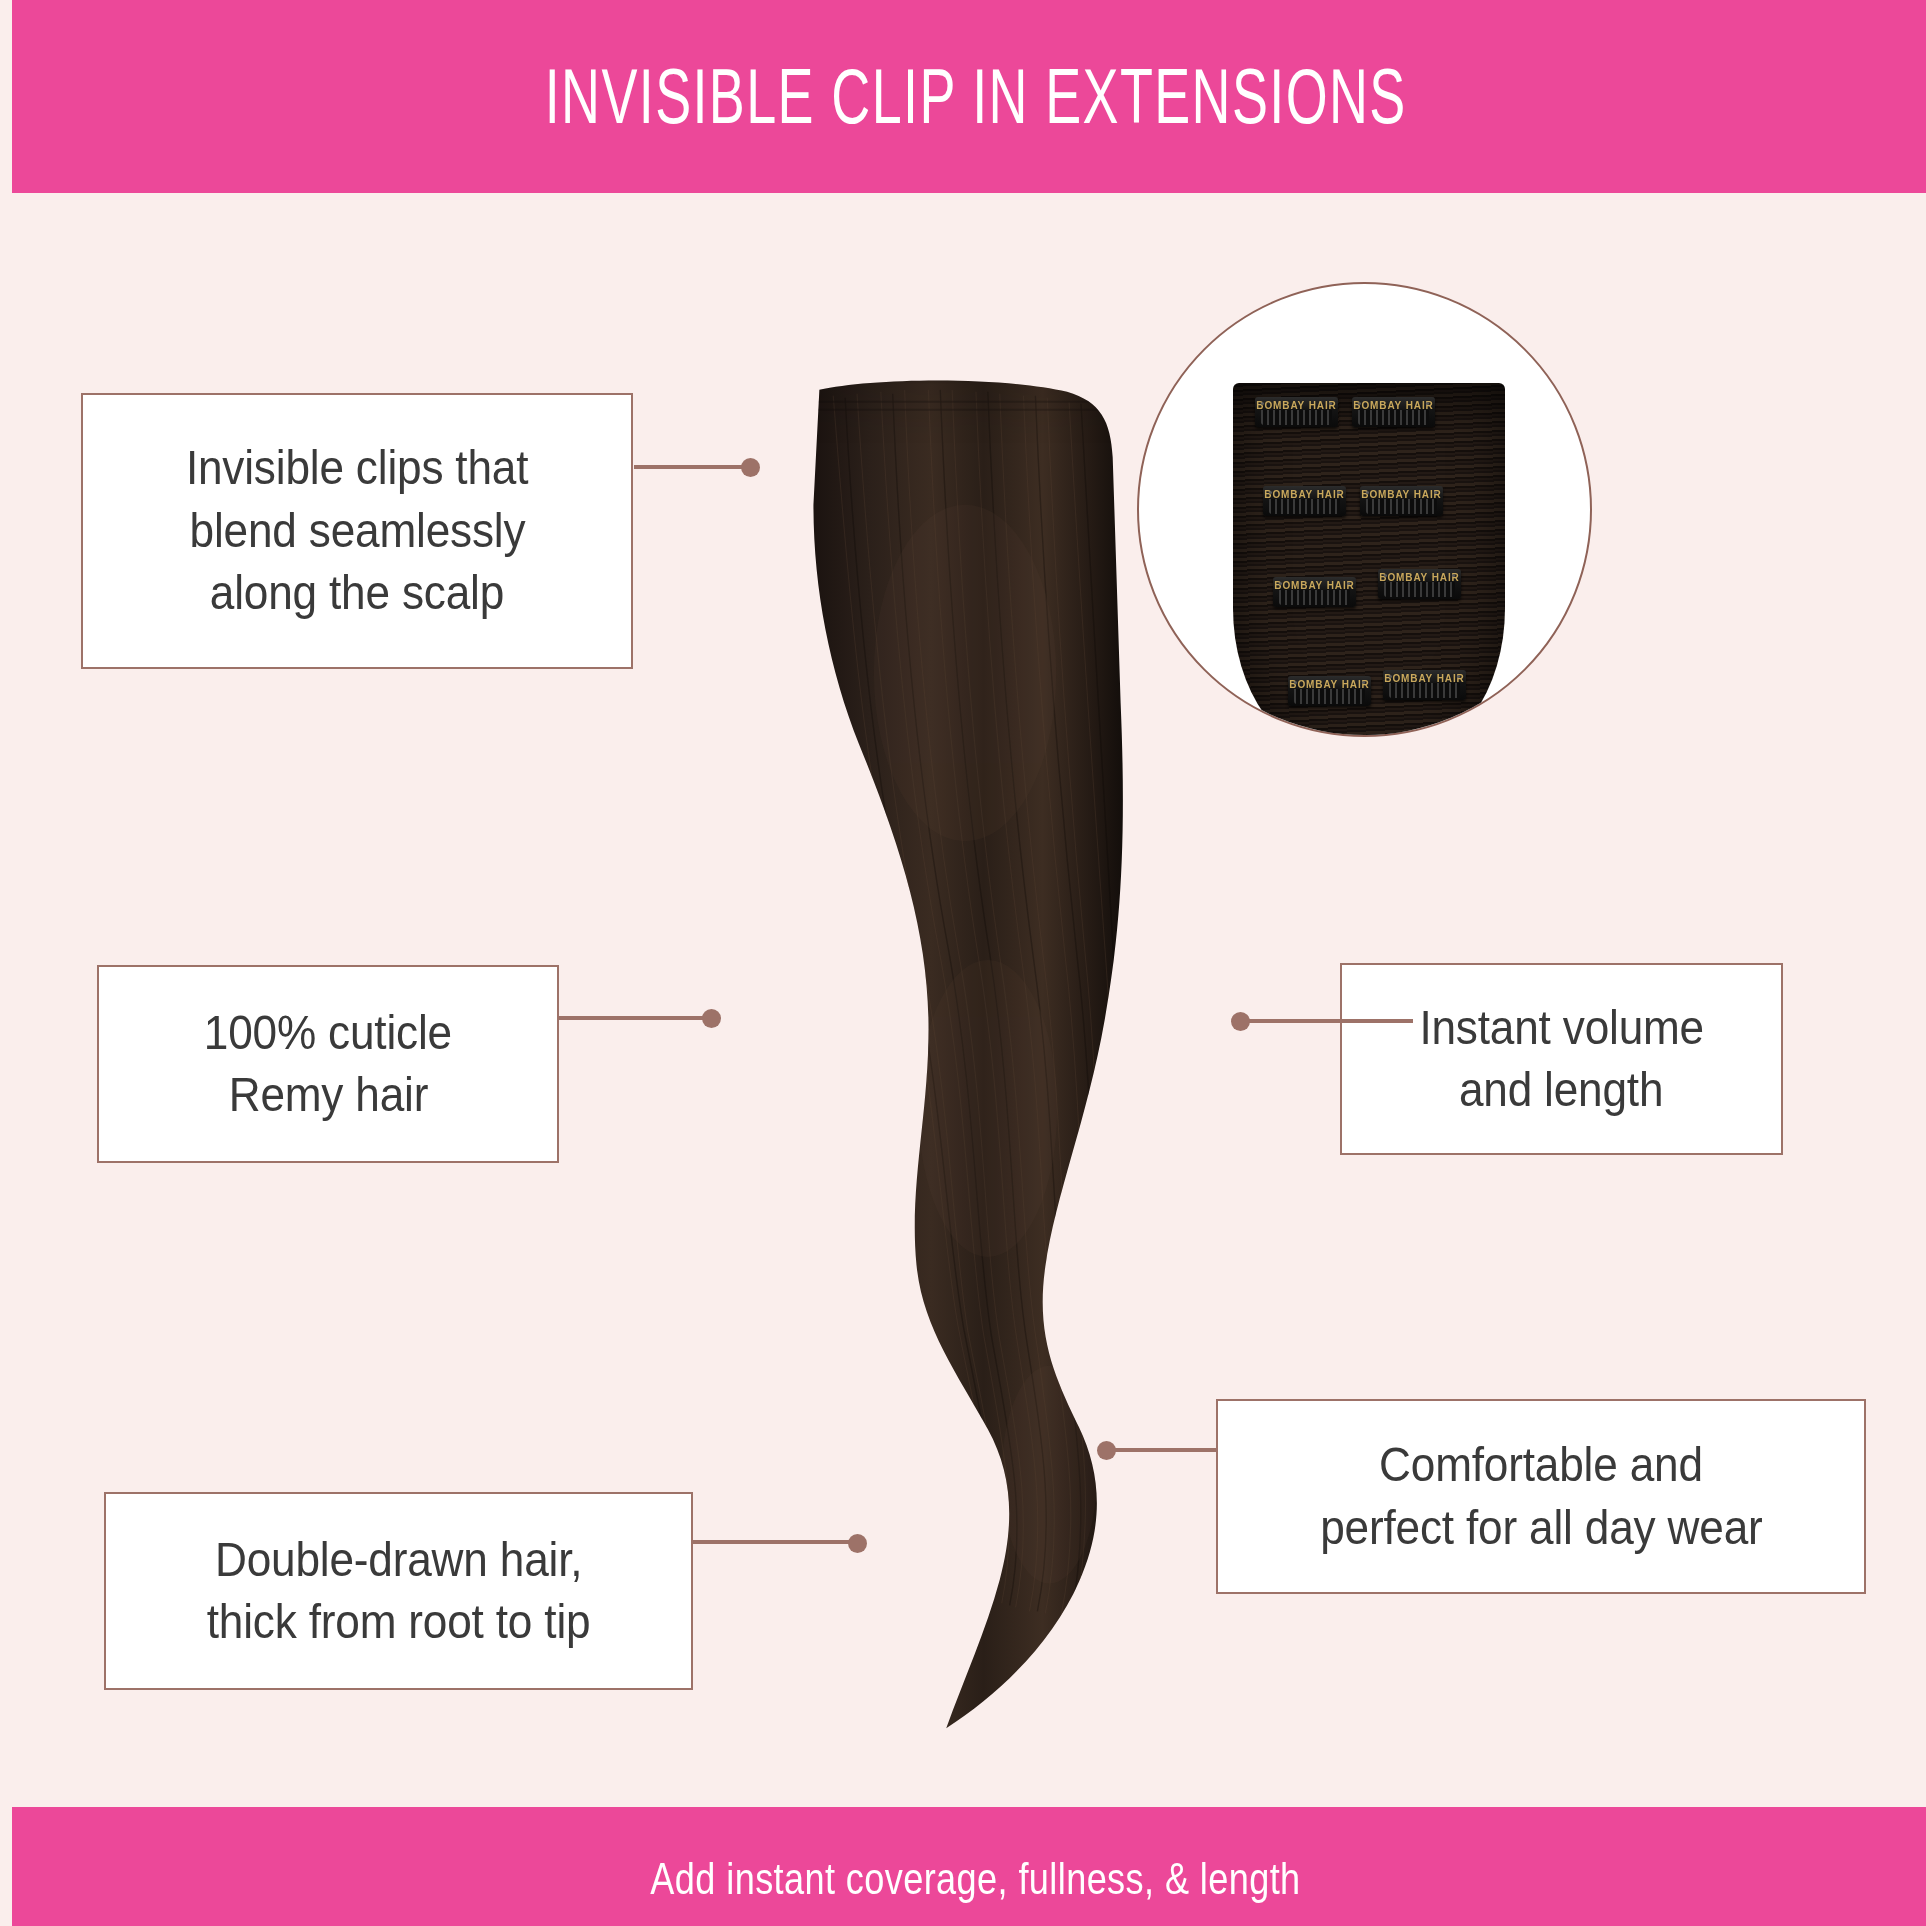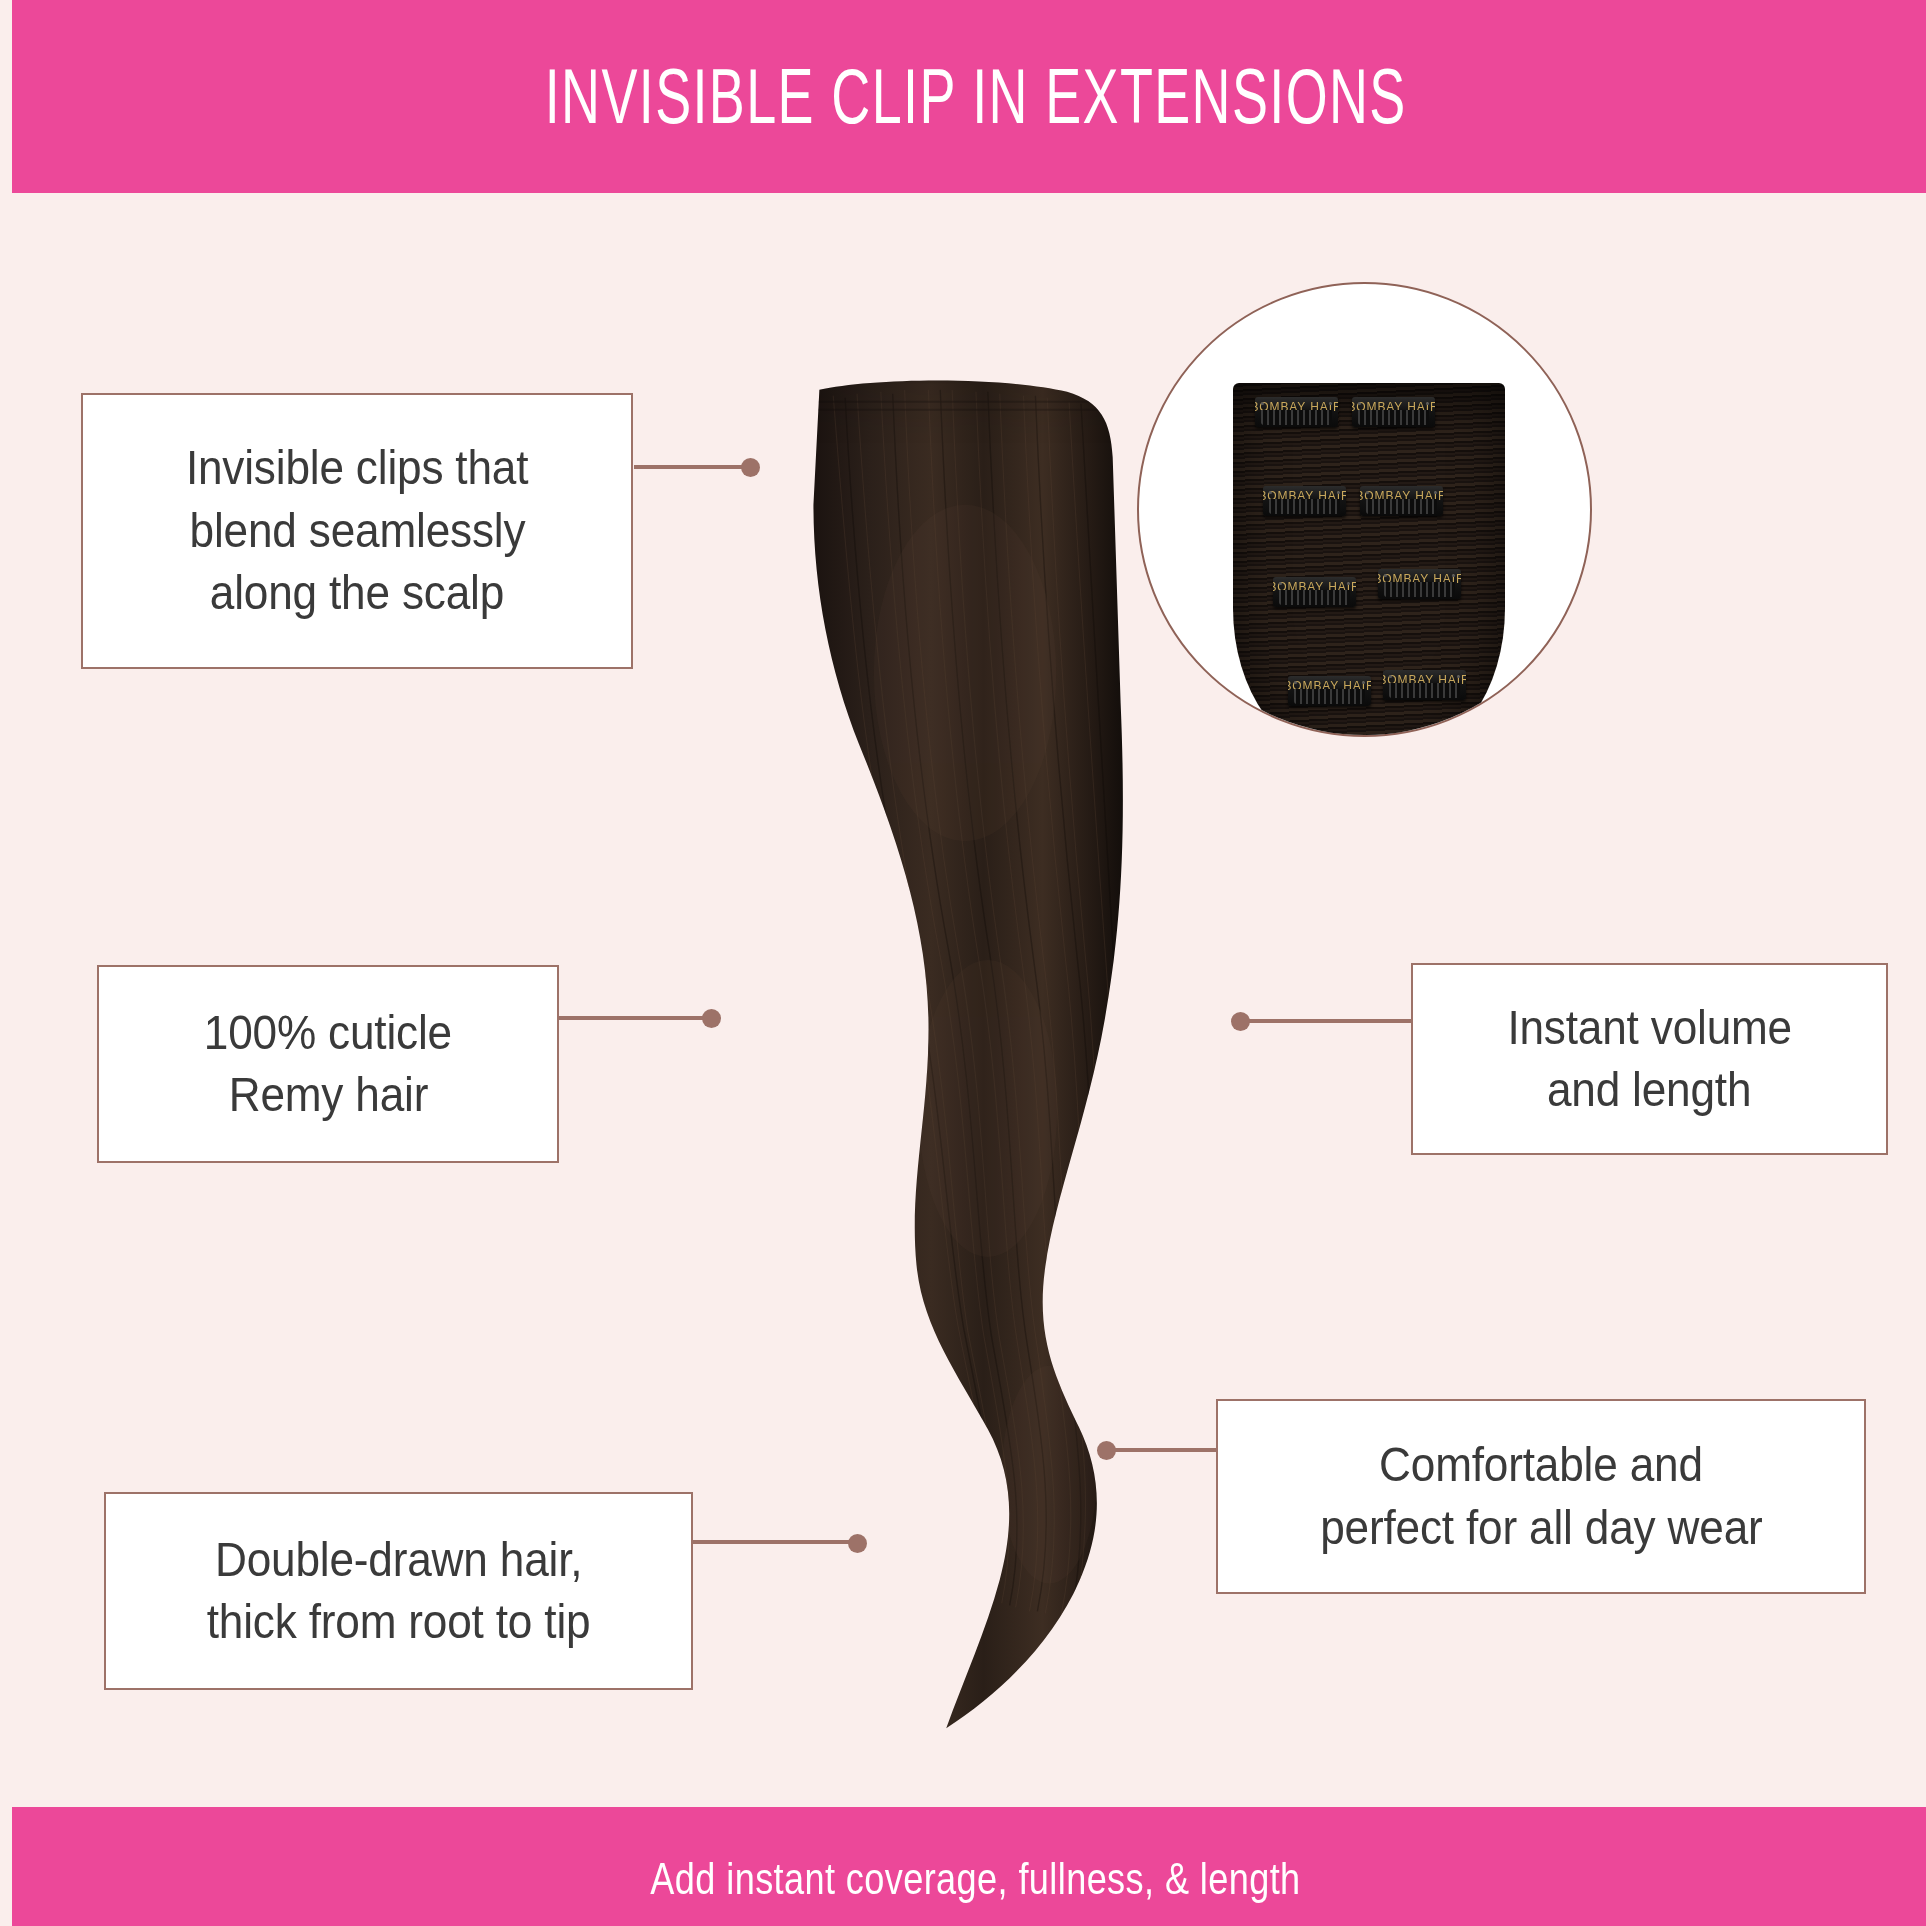--- a/index.html
+++ b/index.html
@@ -56,21 +56,21 @@
     font-size:48px;
     line-height:1.30;
     letter-spacing:-0.2px;
     transform:scaleX(0.92);
     white-space:nowrap;
   }
 
   #callout-invisible-clips { left:81px;  top:349px;  width:552px; height:276px; }
   #callout-remy-hair       { left:97px;  top:921px;  width:462px; height:198px; }
   #callout-double-drawn    { left:104px; top:1448px; width:589px; height:198px; }
-  #callout-instant-volume  { left:1411px;top:919px;  width:477px; height:192px; }
+  #callout-instant-volume  { left:1340px;top:919px;  width:443px; height:192px; }
   #callout-comfortable     { left:1216px;top:1355px; width:650px; height:195px; }
 
   
   .connector { position:absolute; height:4px; background:#9d7268; }
   .dot {
     position:absolute; width:19px; height:19px;
     border-radius:50%; background:#9d7268;
   }
 
   #connector-invisible-clips { left:634px;  top:465px;  width:117px; }
@@ -118,22 +118,22 @@
     position:absolute;
     height:30px;
     background:linear-gradient(180deg,#2c2c2c 0%,#141414 42%,#0a0a0a 100%);
     border-radius:3px;
     box-shadow:0 2px 3px rgba(0,0,0,.7);
     display:flex; align-items:flex-start; justify-content:center;
     overflow:hidden;
   }
   .clip-brand {
     color:#c9a85c;
-    font-size:12px;
-    font-weight:400;
+    font-size:10px;
+    font-weight:700;
     letter-spacing:0.9px;
     margin-top:2.5px;
     white-space:nowrap;
     font-family:"Liberation Sans", sans-serif;
   }
   .clip-teeth {
     position:absolute; left:6px; right:6px; bottom:2px; height:15px;
     background:repeating-linear-gradient(90deg,
       #3a3a3a 0px, #3a3a3a 2px,
       #0c0c0c 2px, #0c0c0c 6px);

